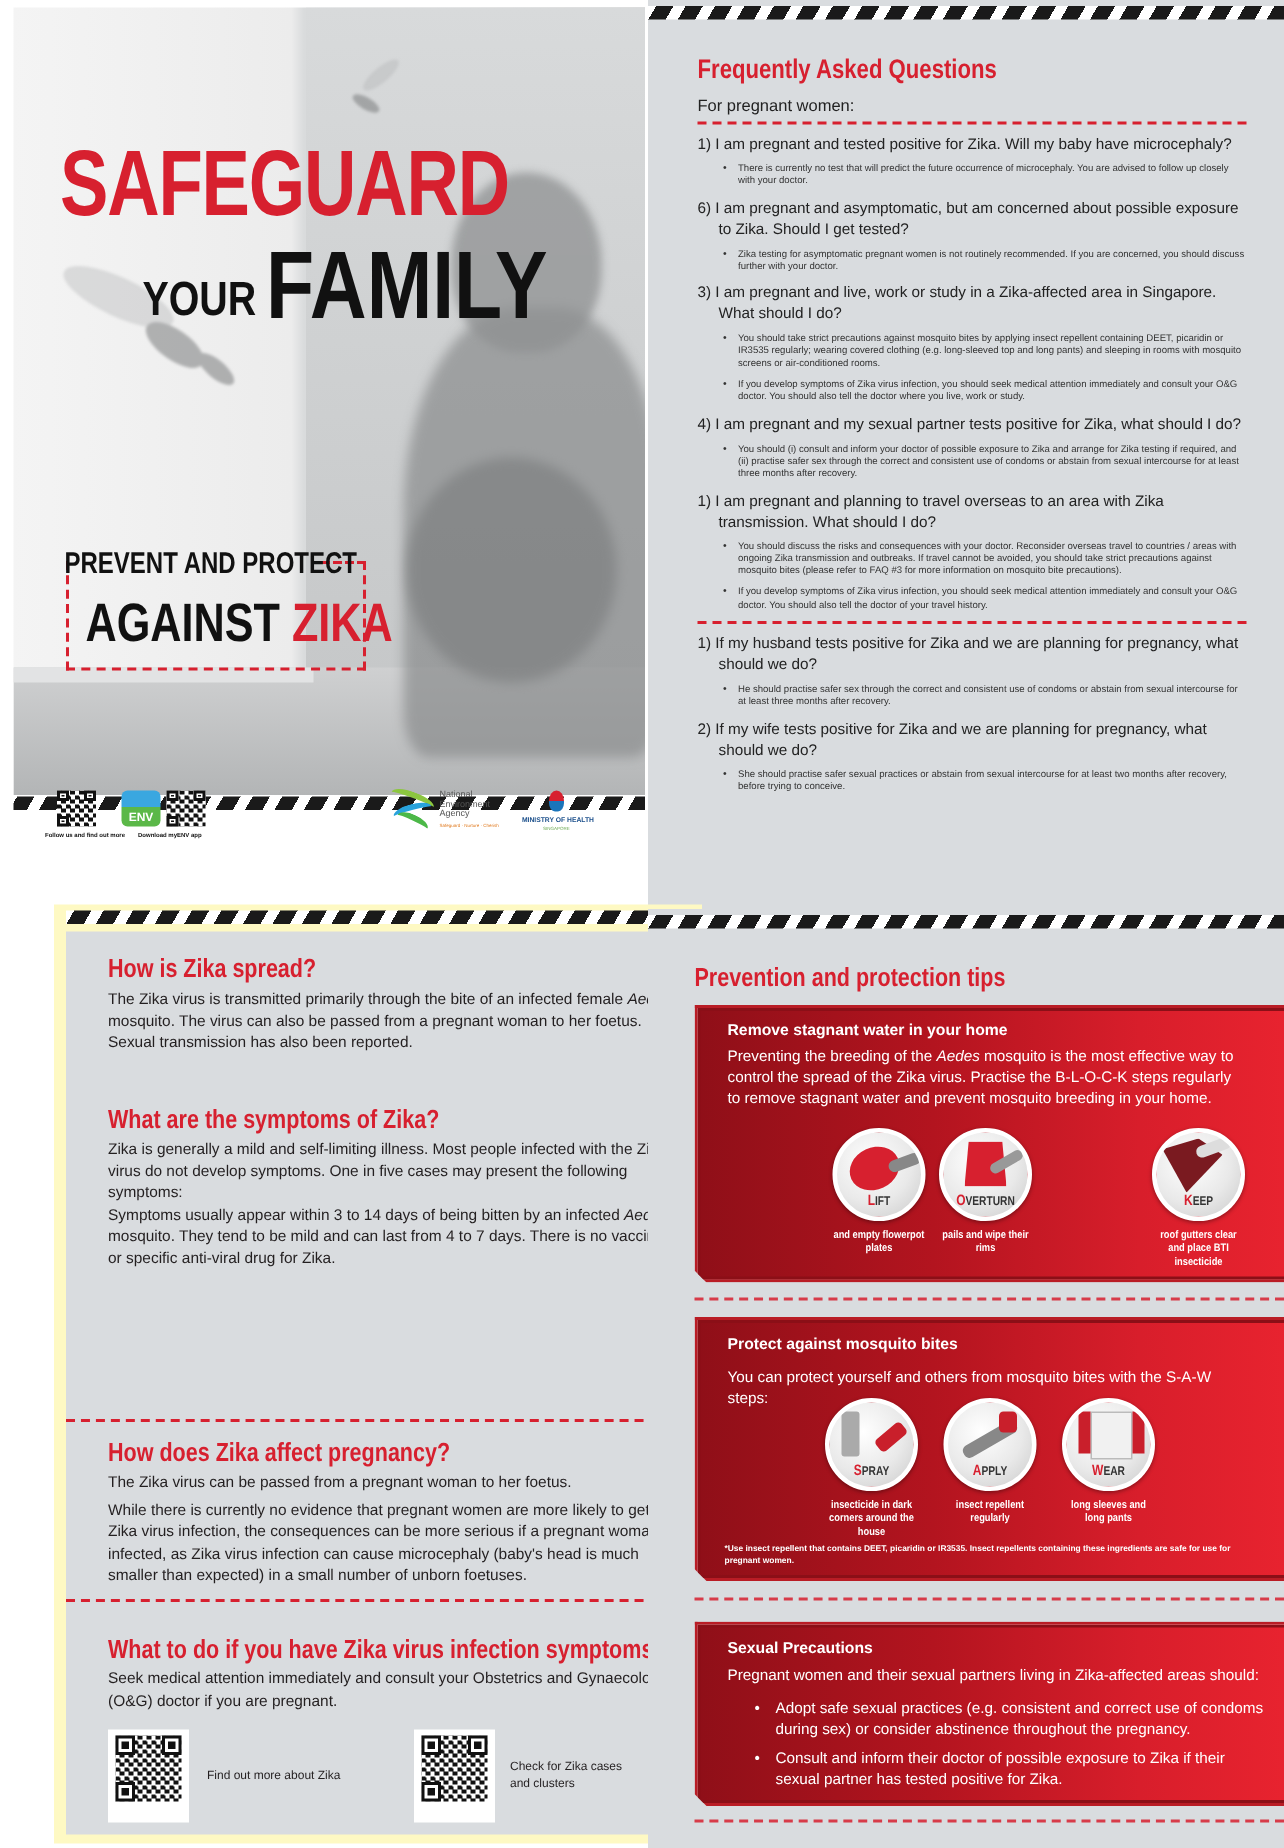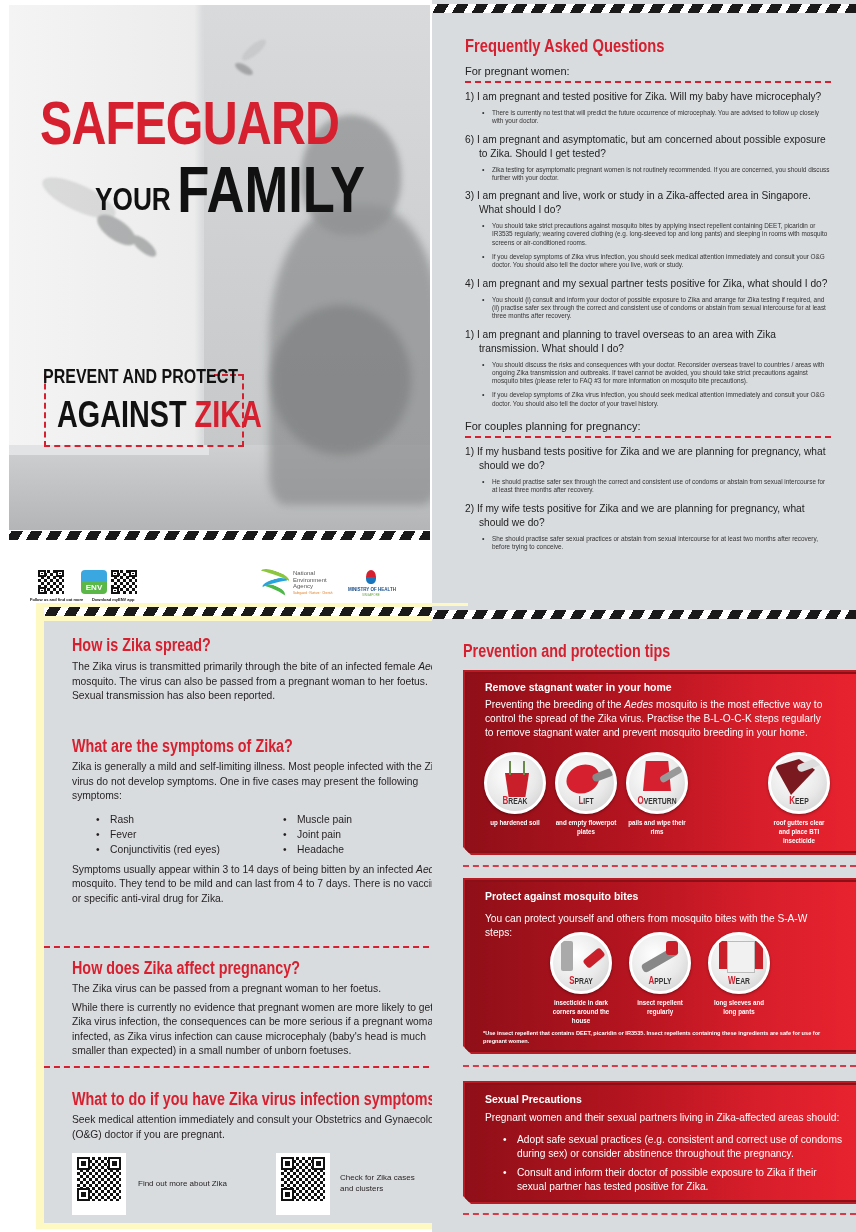--- a/index.html
+++ b/index.html
@@ -40,21 +40,21 @@
   .cover-title2 { position: absolute; left: 95px; top: 158px; display: flex; align-items: flex-end; transform: scaleX(0.82); transform-origin: left top; }
   .cover-title2 .your { font-weight: bold; font-size: 32px; color: #111; margin-right: 8px; margin-bottom: 4px; }
   .cover-title2 .family { font-weight: bold; font-size: 64px; color: #111; line-height: 1; }
 
   .cover-sub1 { position: absolute; left: 43px; top: 365px; font-weight: bold; font-size: 20px; color: #111; transform: scaleX(0.8); transform-origin: left top; }
   .cover-box { position: absolute; left: 44px; top: 374px; width: 200px; height: 73px; border: 2px dashed #d7202f; border-left-width: 2px; }
   .cover-sub2 { position: absolute; left: 57px; top: 394px; font-weight: bold; font-size: 36px; transform: scaleX(0.8); transform-origin: left top; white-space: nowrap; }
   .cover-sub2 .against { color: #111; }
   .cover-sub2 .zika { color: #d7202f; }
 
-  .footer-logos { position: absolute; left: 0; top: 559px; width: 436px; height: 50px; }
+  .footer-logos { position: absolute; left: 0; top: 516px; width: 436px; height: 50px; }
   .qr-wrap { position: absolute; background: #fff; }
   .qr-cell { position: absolute; inset: 0; background:
       repeating-conic-gradient(#111 0 25%, #fff 0 50%) 0 0 / 6px 6px; }
   .qr-finder { position: absolute; width: 30%; height: 30%; border: 2px solid #111; background: #fff; }
   .qr-finder::after { content: ""; position: absolute; inset: 25%; background: #111; }
   .tiny-caption { position: absolute; font-size: 4px; font-weight: bold; color: #111; white-space: nowrap; }
   .env-logo { position: absolute; left: 81px; top: 11px; width: 26px; height: 24px; border-radius: 4px;
     background: linear-gradient(180deg, #3aa7e0 0 45%, #5bb848 45% 100%); color: #fff; font-size: 8px; font-weight: bold;
     display: flex; align-items: flex-end; justify-content: center; padding-bottom: 2px; }
   .nea-logo { position: absolute; left: 260px; top: 10px; width: 30px; height: 28px; }
@@ -216,21 +216,20 @@
     <ul class="faq-a">
       <li>You should (i) consult and inform your doctor of possible exposure to Zika and arrange for Zika testing if required, and (ii) practise safer sex through the correct and consistent use of condoms or abstain from sexual intercourse for at least three months after recovery.</li>
     </ul>
 
     <div class="faq-q">1) I am pregnant and planning to travel overseas to an area with Zika transmission. What should I do?</div>
     <ul class="faq-a">
       <li>You should discuss the risks and consequences with your doctor. Reconsider overseas travel to countries / areas with ongoing Zika transmission and outbreaks. If travel cannot be avoided, you should take strict precautions against mosquito bites (please refer to FAQ #3 for more information on mosquito bite precautions).</li>
       <li>If you develop symptoms of Zika virus infection, you should seek medical attention immediately and consult your O&amp;G doctor. You should also tell the doctor of your travel history.</li>
     </ul>
 
-    <div class="faq-group" style="margin-top:12px;">For couples planning for pregnancy:</div>
     <div class="dash-red"></div>
 
     <div class="faq-q">1) If my husband tests positive for Zika and we are planning for pregnancy, what should we do?</div>
     <ul class="faq-a">
       <li>He should practise safer sex through the correct and consistent use of condoms or abstain from sexual intercourse for at least three months after recovery.</li>
     </ul>
 
     <div class="faq-q">2) If my wife tests positive for Zika and we are planning for pregnancy, what should we do?</div>
     <ul class="faq-a">
       <li>She should practise safer sexual practices or abstain from sexual intercourse for at least two months after recovery, before trying to conceive.</li>
@@ -243,28 +242,20 @@
   <div class="bg"></div>
 
   <div class="sec" style="top:32px;">
     <div class="h2-red">How is Zika spread?</div>
     <p class="para" style="margin-top:4px;"><span>The Zika virus is transmitted primarily through the bite of an infected female </span><i>Aedes</i><span> mosquito. The virus can also be passed from a pregnant woman to her foetus. Sexual transmission has also been reported.</span></p>
   </div>
 
   <div class="sec" style="top:133px;">
     <div class="h2-red">What are the symptoms of Zika?</div>
     <p class="para" style="margin-top:3px;">Zika is generally a mild and self-limiting illness. Most people infected with the Zika virus do not develop symptoms. One in five cases may present the following symptoms:</p>
-    <div class="symptoms">
-      <div>Rash</div>
-      <div>Muscle pain</div>
-      <div>Fever</div>
-      <div>Joint pain</div>
-      <div>Conjunctivitis (red eyes)</div>
-      <div>Headache</div>
-    </div>
     <p class="para"><span>Symptoms usually appear within 3 to 14 days of being bitten by an infected </span><i>Aedes</i><span> mosquito. They tend to be mild and can last from 4 to 7 days. There is no vaccine or specific anti-viral drug for Zika.</span></p>
   </div>
 
   <div class="preg-box"></div>
   <div class="sec" style="top:355px;">
     <div class="h2-red">How does Zika affect pregnancy?</div>
     <p class="para" style="margin-top:3px;">The Zika virus can be passed from a pregnant woman to her foetus.</p>
     <p class="para" style="margin-top:4px;">While there is currently no evidence that pregnant women are more likely to get the Zika virus infection, the consequences can be more serious if a pregnant woman is infected, as Zika virus infection can cause microcephaly (baby's head is much smaller than expected) in a small number of unborn foetuses.</p>
   </div>
 
@@ -295,28 +286,20 @@
 </section>
 
 <section id="tips">
   <div class="stripe" style="left:0;top:4px;width:424px;"></div>
   <div class="tips-title">Prevention and protection tips</div>
 
   <div class="red-panel" style="top:64px;height:185px;">
     <div class="ptitle">Remove stagnant water in your home</div>
     <div class="pdesc" style="top:26px;"><span>Preventing the breeding of the </span><i>Aedes</i><span> mosquito is the most effective way to control the spread of the Zika virus. Practise the B-L-O-C-K steps regularly to remove stagnant water and prevent mosquito breeding in your home.</span></div>
 
-    <div class="icon-col" style="left:14px;top:80px;">
-      <div class="icon-circle">
-        <div class="art" style="left:18px;top:18px;width:24px;height:24px;background:#c91f2b;clip-path:polygon(0 0,100% 0,85% 100%,15% 100%);"></div>
-        <div class="art" style="left:22px;top:6px;width:16px;height:14px;border-left:2px solid #6a8a4a;border-right:2px solid #6a8a4a;"></div>
-        <div class="icon-word"><span class="first">B</span><span>REAK</span></div>
-      </div>
-      <div class="icon-caption">up hardened soil</div>
-    </div>
 
     <div class="icon-col" style="left:85px;top:80px;">
       <div class="icon-circle">
         <div class="art" style="left:8px;top:10px;width:34px;height:28px;border-radius:50%;background:#d7202f;transform:rotate(-25deg);"></div>
         <div class="art" style="left:34px;top:16px;width:22px;height:8px;background:#888;border-radius:4px;transform:rotate(-20deg);"></div>
         <div class="icon-word"><span class="first">L</span><span>IFT</span></div>
       </div>
       <div class="icon-caption">and empty flowerpot plates</div>
     </div>
 

